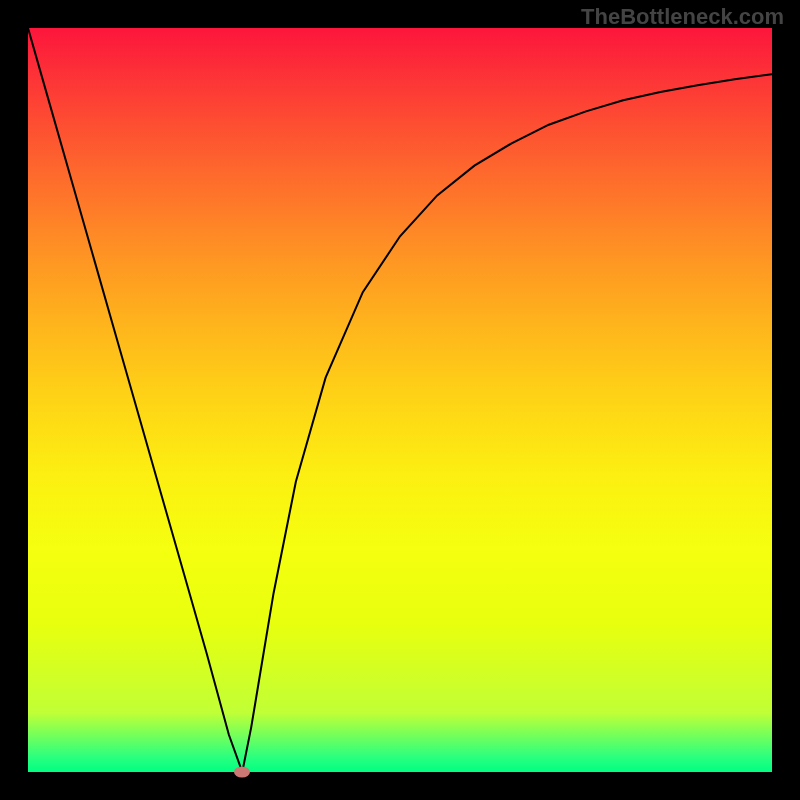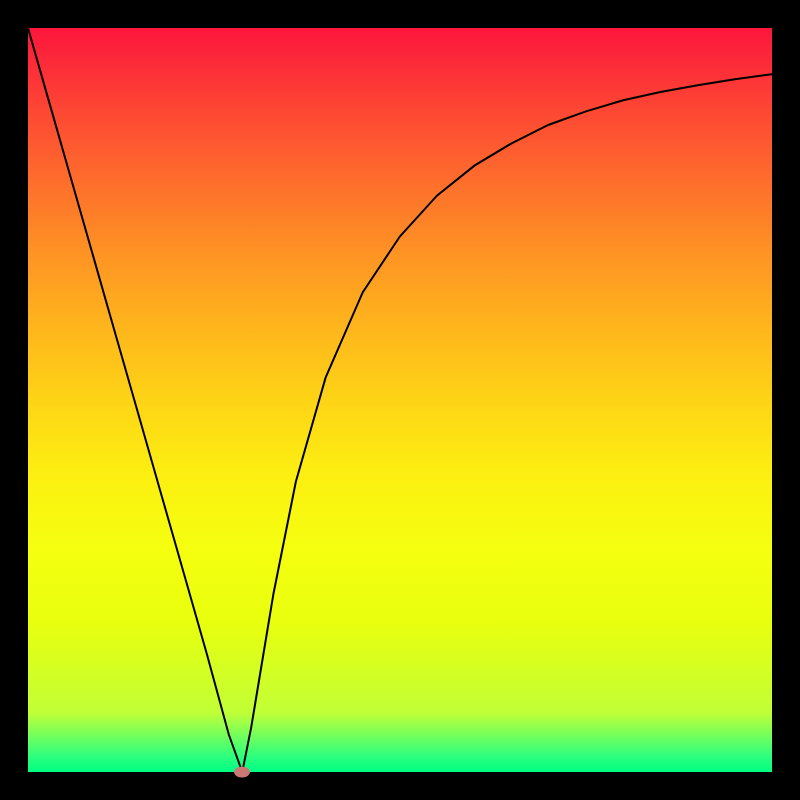--- a/index.html
+++ b/index.html
@@ -62,19 +62,20 @@
     top: 0;
     width: 100%;
     height: 100%;
     z-index: 3;
   }
 </style>
 </head>
 <body>
 
 <div class="outer">
+  <div class="watermark">TheBottleneck.com</div>
   <div class="plot-area">
     <svg class="curve" viewBox="0 0 744 744" preserveAspectRatio="none">
       <path id="curve-path" fill="none" stroke="#000000" stroke-width="2.0" d="M0.00 0.00 L22.32 78.12 L44.64 156.24 L66.96 234.36 L89.28 312.48 L111.60 390.60 L133.92 468.72 L156.24 546.84 L178.56 624.96 L200.88 706.80 L214.27 744.00 L223.20 699.36 L230.64 654.72 L245.52 565.44 L267.84 453.84 L297.60 349.68 L334.80 264.12 L372.00 208.32 L409.20 167.40 L446.40 137.64 L483.60 115.32 L520.80 96.72 L558.00 83.33 L595.20 72.17 L632.40 63.98 L669.60 57.29 L706.80 51.34 L744.00 46.13"></path>
     </svg>
     <div id="marker" class="marker" style="left: 214.272px; top: 744px; background: rgb(203, 119, 116);"></div>
   </div>
 </div>
 
 </body></html>

